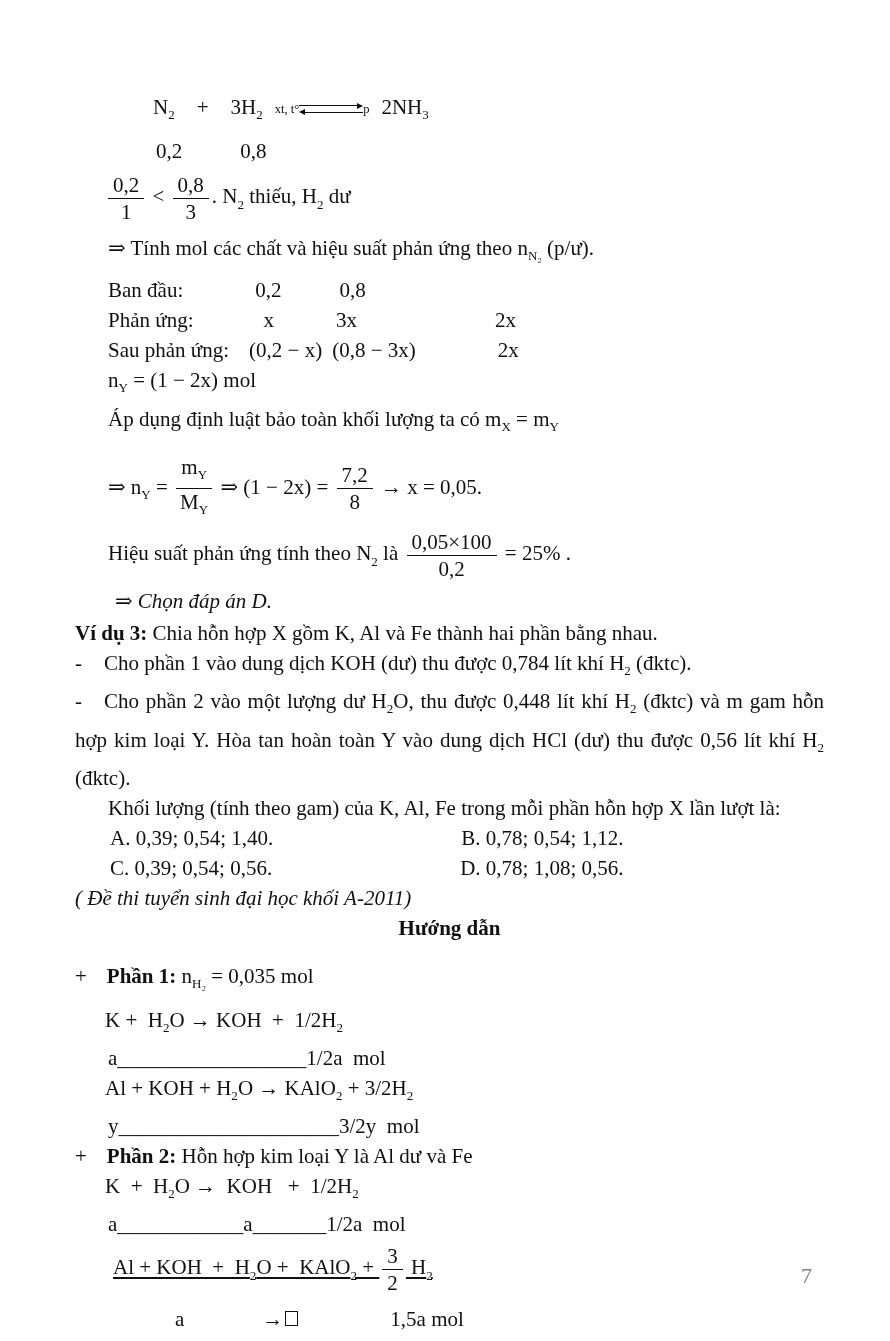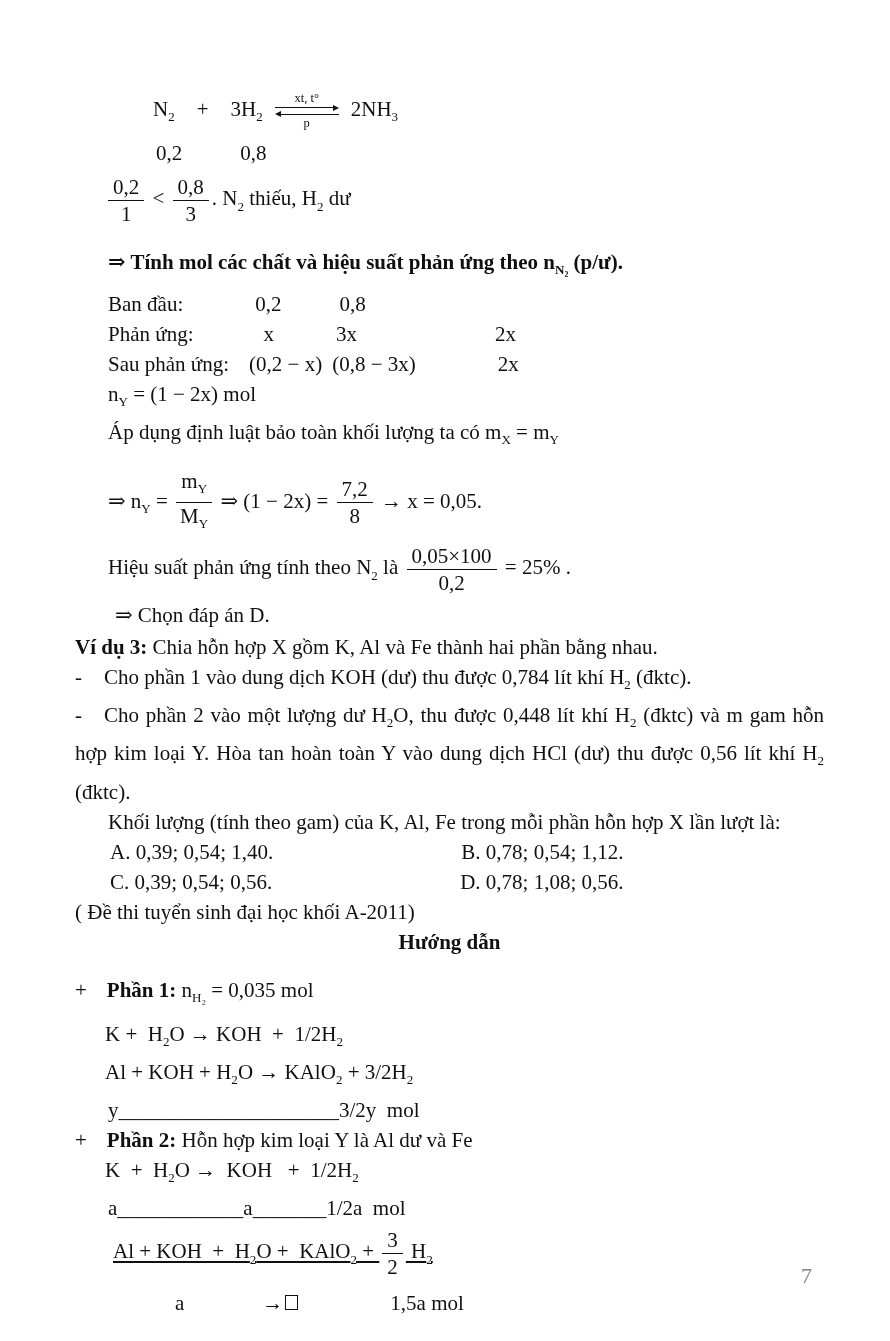--- a/index.html
+++ b/index.html
@@ -8,32 +8,32 @@
     width:890px; height:1341px;
     font-family:"Liberation Serif","DejaVu Serif",serif;
     color:#101010;
   }
   .page { position:relative; width:890px; height:1341px; background:#fff; overflow:hidden; }
   .content { position:absolute; left:75px; right:66px; top:92px; }
 
   .line { font-size:21px; line-height:30px; white-space:pre-wrap; }
   .run  { }
   .bold { font-weight:bold; }
-  .italic { }
+  .italic { font-style:italic; }
   sub { font-size:0.62em; }
   .gap { display:inline-block; height:1px; }
 
   
   .frac { display:inline-flex; flex-direction:column; align-items:center;
           vertical-align:middle; line-height:26px; margin:0 3px; text-align:center; }
   .frac .num { display:block; border-bottom:1.4px solid #101010; padding:0 5px; }
   .frac .den { display:block; padding:0 4px; }
 
   
-  .eqarrow { display:inline-flex; flex-direction:column; align-items:center;
+  .eqarrow { display:inline-flex; flex-direction:row; align-items:center;
              vertical-align:middle; margin:0 8px; line-height:normal; }
   .eqarrow .ea-top, .eqarrow .ea-bot { font-size:12.5px; line-height:13px; }
   .eqarrow .ea-mid { display:block; width:64px; height:12px; position:relative; }
   .eqarrow .ea-mid .a1 { display:block; position:absolute; left:0; top:0; width:64px; height:6px; }
   .eqarrow .ea-mid .a1::before { content:""; position:absolute; left:0; right:4px; top:2px; border-top:1.4px solid #101010; }
   .eqarrow .ea-mid .a1::after  { content:""; position:absolute; right:0; top:0; width:0; height:0;
       border-left:6px solid #101010; border-top:3px solid transparent; border-bottom:3px solid transparent; }
   .eqarrow .ea-mid .a2 { display:block; position:absolute; left:0; bottom:0; width:64px; height:6px; }
   .eqarrow .ea-mid .a2::before { content:""; position:absolute; left:4px; right:0; bottom:2px; border-top:1.4px solid #101010; }
   .eqarrow .ea-mid .a2::after  { content:""; position:absolute; left:0; bottom:0; width:0; height:0;
@@ -42,21 +42,21 @@
   
   .boxglyph { display:inline-block; width:13px; height:15px; border:1.3px solid #101010;
               margin-left:2px; vertical-align:baseline; }
 
   .page-number { position:absolute; right:78px; bottom:52px; font-size:22px; color:#7d8288; }
 
   
   [data-name="equation-n2-h2-nh3"]   { padding-left:78px; }
   [data-name="amounts-row"]          { padding-left:81px; margin-top:6px; }
   [data-name="mole-ratio-comparison"]{ padding-left:30px; margin-top:6px; }
-  [data-name="method-note"]          { padding-left:33px; margin-top:20px;font-weight:bold; }
+  [data-name="method-note"]          { padding-left:33px; margin-top:8px; }
   [data-name="table-row-initial"]    { padding-left:33px; margin-top:4px; }
   [data-name="table-row-reaction"]   { padding-left:33px; }
   [data-name="table-row-after"]      { padding-left:33px; }
   [data-name="ny-equation"]          { padding-left:33px; }
   [data-name="mass-conservation"]    { padding-left:33px; }
   [data-name="solve-x-equation"]     { padding-left:33px; margin-top:12px; }
   [data-name="efficiency-calc"]      { padding-left:33px; margin-top:6px; }
   [data-name="answer-conclusion"]    { padding-left:40px; margin-top:4px; }
   [data-name="example-3-title"]      { margin-top:2px; }
   [data-name="part2-statement"]      { text-align:justify; }
@@ -95,20 +95,21 @@
       <div class="line" data-name="example-3-title"><span class="run bold" data-name="text-run">Ví dụ 3:</span><span class="run" data-name="text-run"> Chia hỗn hợp X gồm K, Al và Fe thành hai phần bằng nhau.</span></div>
       <div class="line" data-name="part1-statement"><span class="run" data-name="text-run">-</span><span class="gap" data-name="spacer" style="width: 22px;"></span><span class="run" data-name="text-run">Cho phần 1 vào dung dịch KOH (dư) thu được 0,784 lít khí H</span><sub data-name="subscript">2</sub><span class="run" data-name="text-run"> (đktc).</span></div>
       <div class="line" data-name="part2-statement"><span class="run" data-name="text-run">-</span><span class="gap" data-name="spacer" style="width: 22px;"></span><span class="run" data-name="text-run">Cho phần 2 vào một lượng dư H</span><sub data-name="subscript">2</sub><span class="run" data-name="text-run">O, thu được 0,448 lít khí H</span><sub data-name="subscript">2</sub><span class="run" data-name="text-run"> (đktc) và m gam hỗn hợp kim loại Y. Hòa tan hoàn toàn Y vào dung dịch HCl (dư) thu được 0,56 lít khí H</span><sub data-name="subscript">2</sub><span class="run" data-name="text-run"> (đktc).</span></div>
       <div class="line" data-name="question-line"><span class="run" data-name="text-run">Khối lượng (tính theo gam) của K, Al, Fe trong mỗi phần hỗn hợp X lần lượt là:</span></div>
       <div class="line" data-name="options-row-ab"><span class="run" data-name="text-run">A. 0,39; 0,54; 1,40.</span><span class="gap" data-name="spacer" style="width: 188px;"></span><span class="run" data-name="text-run">B. 0,78; 0,54; 1,12.</span></div>
       <div class="line" data-name="options-row-cd"><span class="run" data-name="text-run">C. 0,39; 0,54; 0,56.</span><span class="gap" data-name="spacer" style="width: 188px;"></span><span class="run" data-name="text-run">D. 0,78; 1,08; 0,56.</span></div>
       <div class="line" data-name="exam-source"><span class="run italic" data-name="text-run">( Đề thi tuyển sinh đại học khối A-2011)</span></div>
       <div class="line" data-name="solution-heading"><span class="run bold" data-name="text-run">Hướng dẫn</span></div>
       <div class="line" data-name="part1-heading"><span class="run" data-name="text-run">+</span><span class="gap" data-name="spacer" style="width: 20px;"></span><span class="run bold" data-name="text-run">Phần 1: </span><span class="run" data-name="text-run">n</span><sub data-name="subscript">H₂</sub><span class="run" data-name="text-run"> = 0,035 mol</span></div>
       <div class="line" data-name="reaction-k-h2o-1"><span class="run" data-name="text-run">K +  H</span><sub data-name="subscript">2</sub><span class="run" data-name="text-run">O → KOH  +  1/2H</span><sub data-name="subscript">2</sub></div>
+      <div class="line" data-name="stoich-a-1"><span class="run" data-name="text-run">a__________________1/2a  mol</span></div>
       <div class="line" data-name="reaction-al-koh-1"><span class="run" data-name="text-run">Al + KOH + H</span><sub data-name="subscript">2</sub><span class="run" data-name="text-run">O → KAlO</span><sub data-name="subscript">2</sub><span class="run" data-name="text-run"> + 3/2H</span><sub data-name="subscript">2</sub></div>
       <div class="line" data-name="stoich-y-1"><span class="run" data-name="text-run">y_____________________3/2y  mol</span></div>
       <div class="line" data-name="part2-heading"><span class="run" data-name="text-run">+</span><span class="gap" data-name="spacer" style="width: 20px;"></span><span class="run bold" data-name="text-run">Phần 2: </span><span class="run" data-name="text-run">Hỗn hợp kim loại Y là Al dư và Fe</span></div>
       <div class="line" data-name="reaction-k-h2o-2"><span class="run" data-name="text-run">K  +  H</span><sub data-name="subscript">2</sub><span class="run" data-name="text-run">O →  KOH   +  1/2H</span><sub data-name="subscript">2</sub></div>
       <div class="line" data-name="stoich-a-2"><span class="run" data-name="text-run">a____________a_______1/2a  mol</span></div>
       <div class="line" data-name="reaction-al-koh-2"><span class="run" data-name="text-run">Al + KOH  +  H</span><sub data-name="subscript">2</sub><span class="run" data-name="text-run">O +  KAlO</span><sub data-name="subscript">2</sub><span class="run" data-name="text-run"> + </span><span class="frac" data-name="fraction"><span class="num" data-name="fraction-numerator"><span class="run" data-name="text-run">3</span></span><span class="den" data-name="fraction-denominator"><span class="run" data-name="text-run">2</span></span></span><span class="run" data-name="text-run"> H</span><sub data-name="subscript">2</sub></div>
       <div class="line" data-name="stoich-final"><span class="run" data-name="text-run">a</span><span class="gap" data-name="spacer" style="width: 78px;"></span><span class="run" data-name="text-run">→</span><span class="boxglyph" data-name="placeholder-box-icon"></span><span class="gap" data-name="spacer" style="width: 92px;"></span><span class="run" data-name="text-run">1,5a mol</span></div>
     </div>
   <div class="page-number" data-name="page-number">7</div>
 </div>

